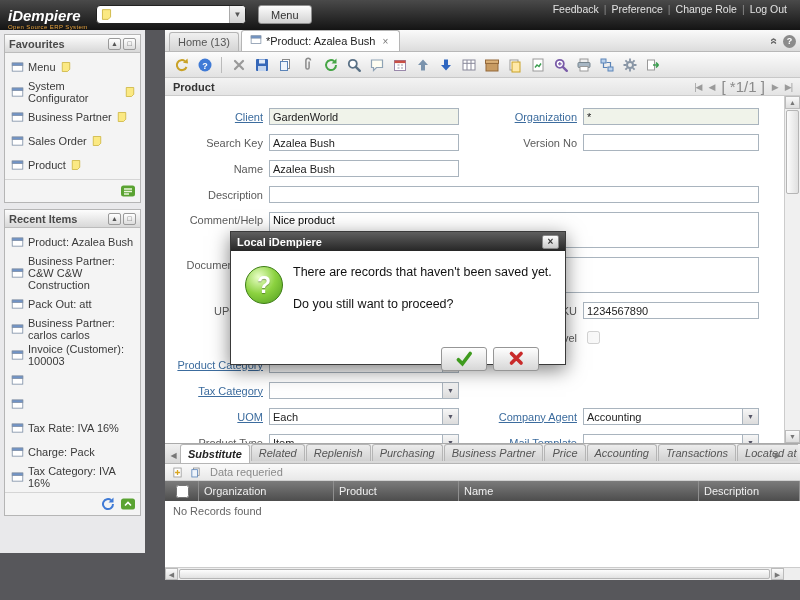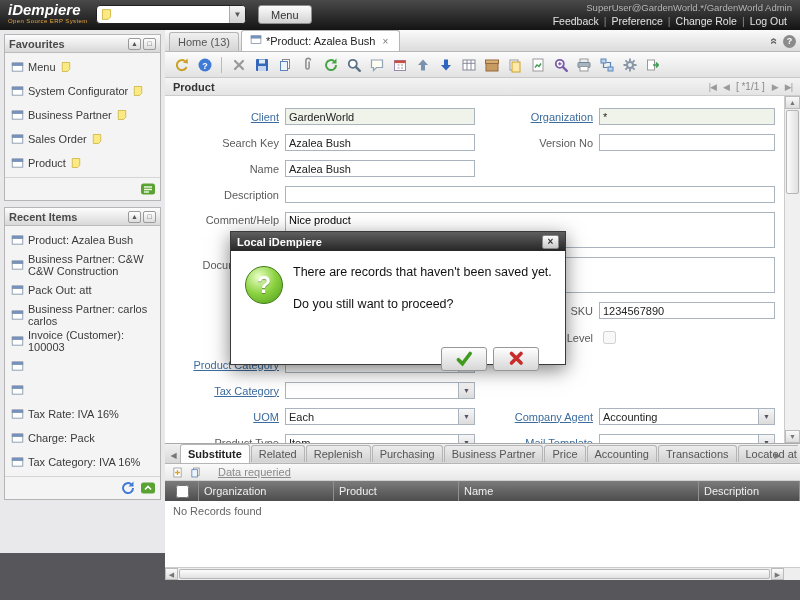--- a/index.html
+++ b/index.html
@@ -5,40 +5,40 @@
   * { box-sizing: border-box; }
   html,body { margin:0; padding:0; }
   body {
     width:800px; height:600px; position:relative; overflow:hidden;
     background:#57575b; font-family:"Liberation Sans", sans-serif; font-size:11px; color:#333;
   }
 
   
   .header { position:absolute; left:0; top:0; width:800px; height:30px;
     background:linear-gradient(#4a4a4a,#141414); }
-  .logo { position:absolute; left:8px; top:2px; color:#fff; }
+  .logo { position:absolute; left:8px; top:8px; color:#fff; }
   .logo-title { font-size:15px; font-weight:bold; font-style:italic; line-height:16px; }
   .logo-sub { font-size:6px; color:#e8a33d; letter-spacing:.4px; }
   .hcombo { position:absolute; left:96px; top:5px; width:150px; height:19px; background:#fff;
     border:1px solid #222; border-radius:4px; display:flex; align-items:center; }
   .hcombo-ic { margin-left:3px; display:flex; }
   .hcombo-arrow { margin-left:auto; width:16px; height:100%; display:flex; align-items:center; justify-content:center;
     background:linear-gradient(#f4f4f4,#d2d2d2); border-left:1px solid #aaa; border-radius:0 3px 3px 0;
     color:#555; font-size:8px; cursor:pointer; }
   .menu-btn { position:absolute; left:258px; top:5px; height:19px; padding:0 12px;
     background:linear-gradient(#fdfdfd,#d2d2d2); border:1px solid #8f8f8f; border-radius:3px;
     font-family:inherit; font-size:11px; color:#333; cursor:pointer; }
   .hright { position:absolute; right:8px; top:2px; text-align:right; }
   .huser { color:#b5b5b5; font-size:9.5px; line-height:12px; }
   .hlinks { color:#777; font-size:10.5px; line-height:14px; }
   .hlink { color:#e2e2e2; margin:0 5px; cursor:pointer; }
   .hsep { color:#8a8a8a; }
 
   
-  .sidebar { position:absolute; left:0; top:30px; width:165px; height:523px; background:#e9e9eb; padding:4px; }
+  .sidebar { position:absolute; left:0; top:30px; width:145px; height:523px; background:#e9e9eb; padding:4px; }
   .panel { border:1px solid #b5b5b5; background:#f4f4f4; margin-bottom:6px; }
   .panel-h { height:18px; background:linear-gradient(#fdfdfd,#d8d8d8); border-bottom:1px solid #bcbcbc;
     display:flex; align-items:center; padding:0 4px; font-weight:bold; color:#4a4a4a; }
   .panel-btns { margin-left:auto; display:flex; gap:2px; }
   .pbtn { width:13px; height:12px; border:1px solid #9a9a9a; border-radius:2px;
     background:linear-gradient(#fff,#ddd); font-size:7px; color:#555; line-height:10px; text-align:center; cursor:pointer; }
   .plist { padding:2px 0; }
   .sitem { display:flex; align-items:center; gap:4px; min-height:24px; padding:1px 4px 1px 6px; cursor:pointer; }
   .sitem-lbl { color:#3a3a3a; font-size:11px; line-height:12px; }
   .sitem .ic { flex:0 0 auto; display:flex; }
@@ -67,24 +67,24 @@
     display:flex; align-items:center; padding:0 6px; gap:2px; }
   .tbi { width:21px; height:21px; display:flex; align-items:center; justify-content:center; border-radius:3px; cursor:pointer; }
   .tbsep { width:1px; height:16px; background:#bbb; margin:0 4px; }
 
   .titlebar { position:absolute; left:0; top:48px; right:0; height:18px;
     background:linear-gradient(#f3f3f3,#e4e4e4); border-bottom:1px solid #ccc;
     display:flex; align-items:center; padding:0 8px; }
   .ttl { font-weight:bold; color:#333; }
   .recnav { margin-left:auto; display:flex; align-items:center; gap:7px; color:#9a9a9a; font-size:9px; }
   .recnav .recbtn { cursor:pointer; letter-spacing:-1px; }
-  .rectext { color:#8a8a8a; font-size:10px; letter-spacing:0; }
+  .rectext { color:#8a8a8a; font-size:15px; letter-spacing:0; }
 
   .formarea { position:absolute; left:0; top:66px; right:16px; height:347px; overflow:hidden; background:#fff; padding:12px 0 0 6px; }
-  .fgrid { display:grid; grid-template-columns:92px 190px 112px 176px; column-gap:6px; row-gap:9px; align-items:center;margin-left:16px; }
+  .fgrid { display:grid; grid-template-columns:92px 190px 112px 176px; column-gap:6px; row-gap:9px; align-items:center; }
   .flbl { font-size:11px; color:#5b5b5b; text-align:right; white-space:nowrap; overflow:hidden; }
   .lnk { color:#3c6c9e; text-decoration:underline; cursor:pointer; }
   .tlbl { align-self:start; padding-top:2px; }
   .tf { height:17px; width:100%; border:1px solid #a9b4be; font-family:inherit; font-size:11px; padding:0 3px; background:#fff; color:#222; }
   .ro { background:#f0f3ea; }
   .span4 { grid-column:2 / 5; }
   .ta { height:36px; width:100%; border:1px solid #a9b4be; font-family:inherit; font-size:11px; padding:1px 3px; resize:none; background:#fff; }
   .selbox { height:17px; width:100%; border:1px solid #a9b4be; background:#fff; display:flex; align-items:center; cursor:pointer; }
   .selval { flex:1; padding:0 3px; font-size:11px; color:#222; overflow:hidden; white-space:nowrap; }
   .dbtn { width:16px; height:100%; background:linear-gradient(#f6f6f6,#dcdcdc); border-left:1px solid #aab4be;
@@ -98,29 +98,29 @@
   .sarr.sbot { bottom:0; }
   .vthumb { position:absolute; left:1px; top:14px; width:13px; height:84px;
     background:linear-gradient(90deg,#fcfcfc,#e0e0e0); border:1px solid #b5b5b5; border-radius:2px; }
 
   
   .bpane { position:absolute; left:0; top:413px; right:0; height:137px; display:flex; flex-direction:column; border-top:1px solid #aaa; }
   .dtabs { height:20px; background:linear-gradient(#f0f0f0,#d8d8d8); border-bottom:1px solid #b5b5b5;
     display:flex; align-items:flex-end; padding:0 2px; position:relative; overflow:hidden; }
   .dtarr { width:13px; font-size:8px; color:#777; text-align:center; padding-bottom:3px; cursor:pointer; flex:0 0 auto; }
   .dtarr.r { position:absolute; right:16px; bottom:0; }
-  .dtabs-list { display:flex; align-items:center; overflow:hidden; flex:1; }
+  .dtabs-list { display:flex; align-items:flex-start; overflow:hidden; flex:1;font-style:italic; }
   .dtab { height:17px; padding:0 7px; margin-right:1px; display:flex; align-items:center; white-space:nowrap;
     border:1px solid #b5b5b5; border-bottom:none; border-radius:3px 3px 0 0;
     background:linear-gradient(#ececec,#d2d2d2); color:#555; cursor:pointer; font-size:11px; }
   .dtab.active { background:#fff; color:#222; height:19px; font-weight:bold; }
   .dtoolbar { height:17px; background:linear-gradient(#fafafa,#e8e8e8); border-bottom:1px solid #d0d0d0;
     display:flex; align-items:center; gap:3px; padding:0 5px; }
   .dtbi { width:15px; height:15px; display:flex; align-items:center; justify-content:center; cursor:pointer; }
-  .dstatus { color:#8a8a8a; margin-left:12px;text-decoration:underline; }
+  .dstatus { color:#8a8a8a; margin-left:4px; }
   .ghead { height:20px; background:linear-gradient(#7b7b7b,#4d4d4d); display:flex; align-items:center; color:#f0f0f0; }
   .gc { height:100%; display:flex; align-items:center; padding:0 5px; border-right:1px solid #8f8f8f; overflow:hidden; white-space:nowrap; }
   .gc.cbc { width:34px; justify-content:center; flex:0 0 auto; }
   .gempty { padding:4px 8px; color:#666; background:#fff; }
   .gbody { flex:1; background:#fff; }
   .hscroll { height:13px; background:#eee; border-top:1px solid #ccc; position:relative; }
   .harr { position:absolute; top:0; width:13px; height:12px; text-align:center; font-size:7px; color:#777; line-height:12px;
     background:linear-gradient(#fafafa,#ddd); border:1px solid #bbb; cursor:pointer; }
   .harr.l { left:0; } .harr.r { right:16px; }
   .hthumb { position:absolute; left:14px; right:30px; top:1px; bottom:1px;
@@ -157,21 +157,20 @@
   <div class="hcombo">
     <span class="hcombo-ic">
         <svg width="13" height="13" viewBox="0 0 16 16">
           <path d="M3 2h10v9l-3 3H3z" fill="#fbe983" stroke="#c9b037"></path>
         </svg>
       </span>
     <span class="hcombo-arrow">▼</span>
   </div>
   <button class="menu-btn">Menu</button>
   <div class="hright">
-    <div class="huser">SuperUser@GardenWorld.*/GardenWorld Admin</div>
     <div class="hlinks"><span class="hlink">Feedback</span><span class="hsep">|</span><span class="hlink">Preference</span><span class="hsep">|</span><span class="hlink">Change Role</span><span class="hsep">|</span><span class="hlink">Log Out</span></div>
   </div>
 </div>
 
 <div class="sidebar">
   <div class="panel">
     <div class="panel-h">
       <span>Favourites</span>
       <span class="panel-btns">
         <span class="pbtn">▲</span>

